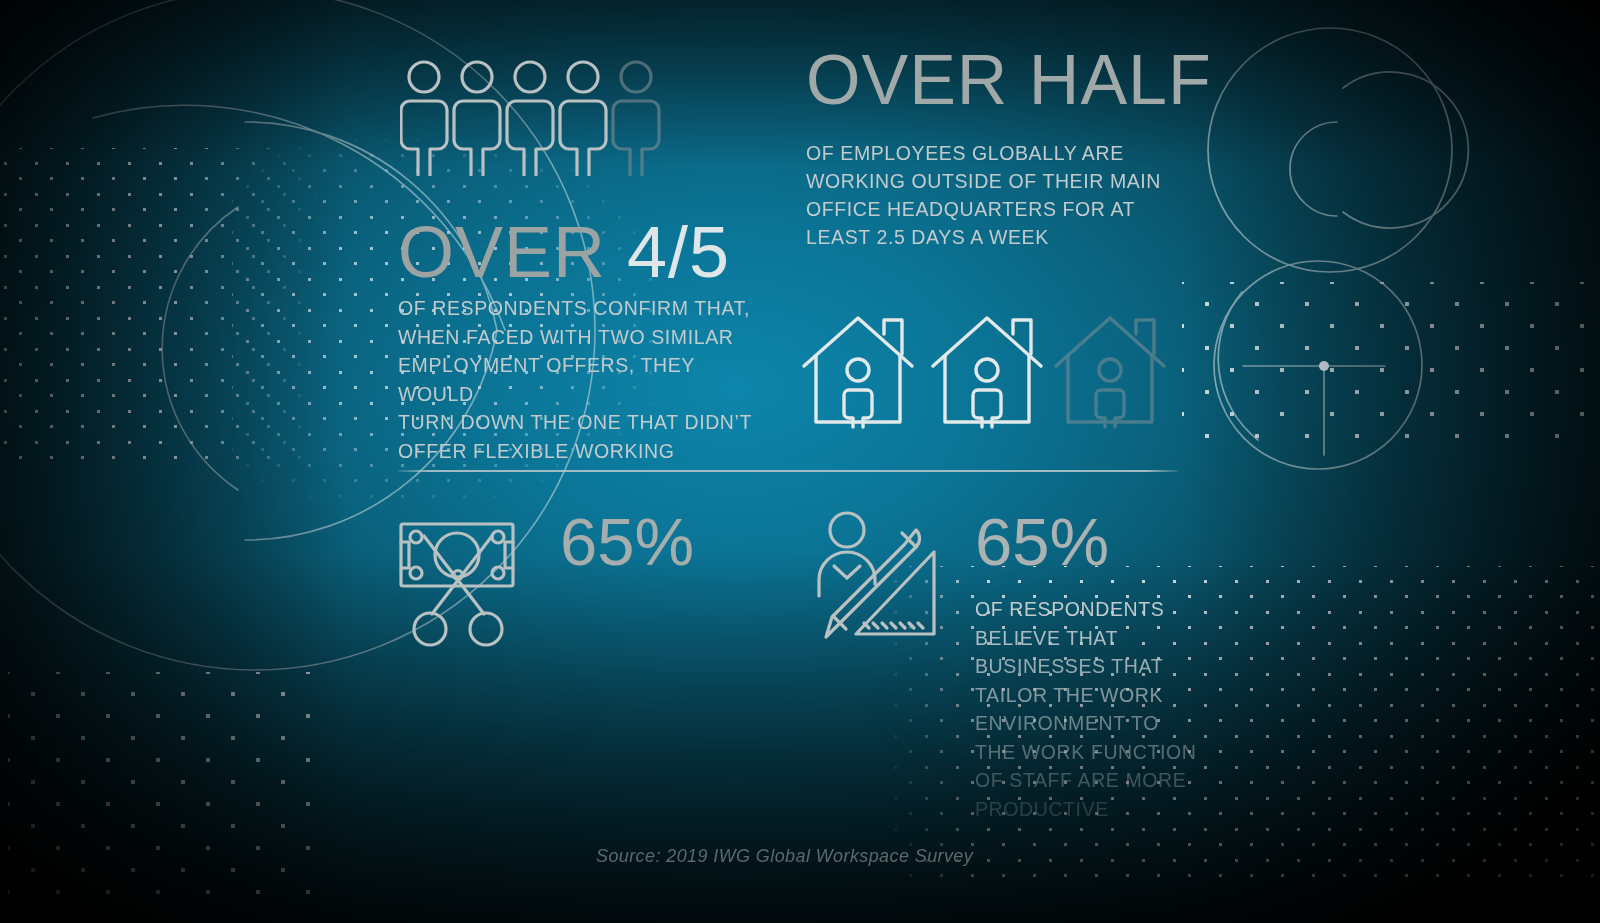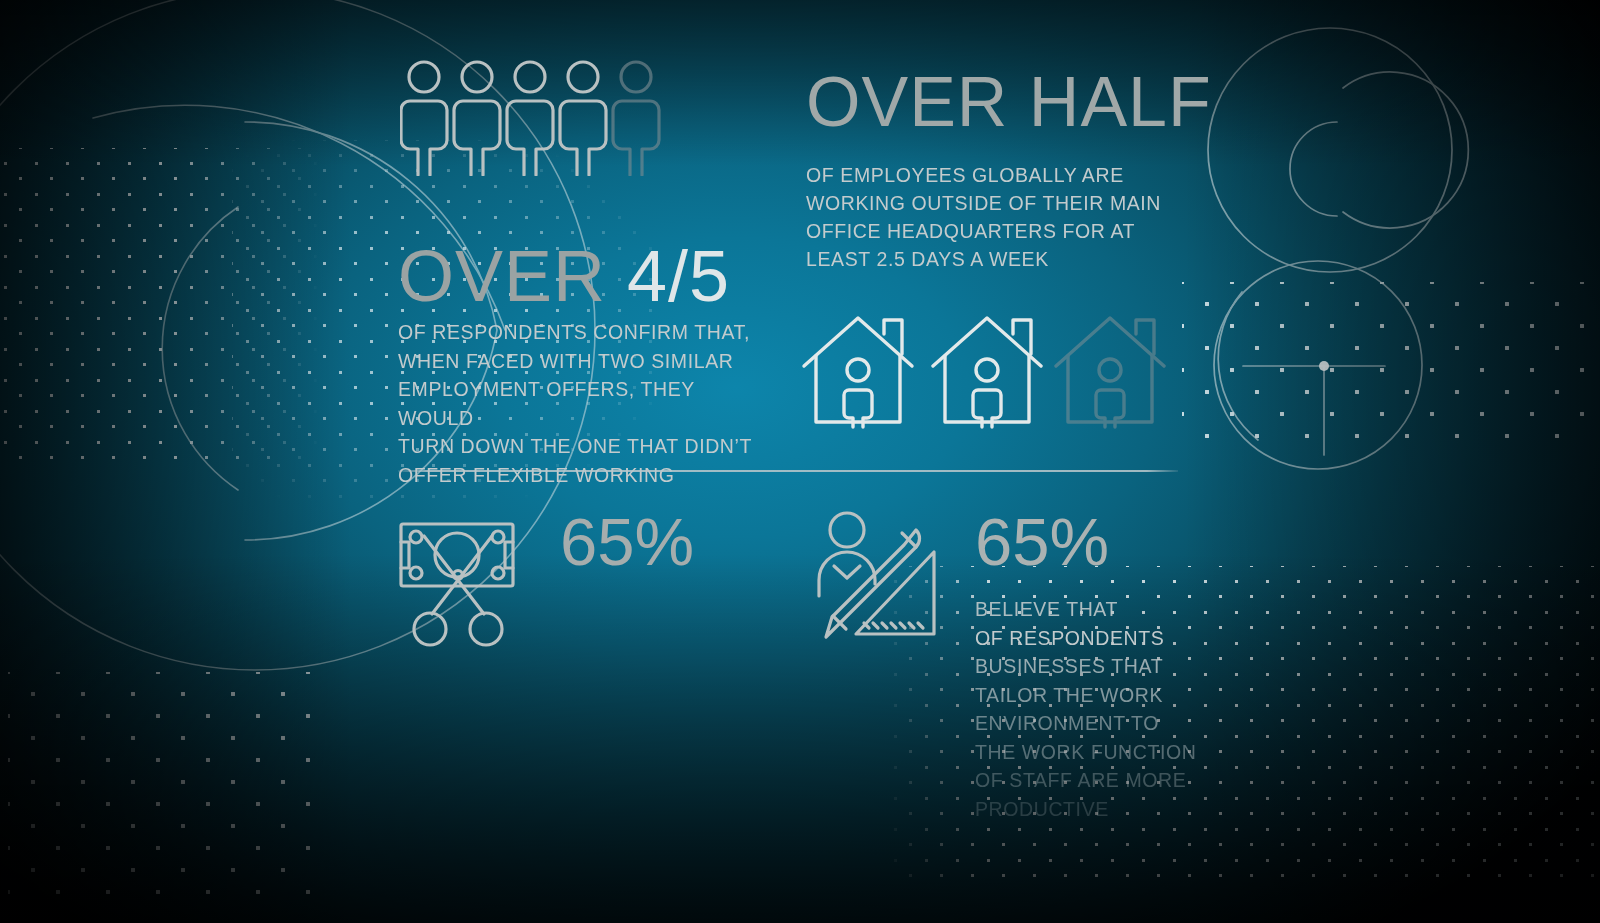--- a/index.html
+++ b/index.html
@@ -90,23 +90,23 @@
 
   .pct{
     font-size:67px;
     font-weight:400;
     color:#a5adad;
     line-height:1;
     letter-spacing:0px;
   }
 
   
-  #block-4of5        {position:absolute;left:398px;top:216px;width:360px;margin-top:24px;}
+  #block-4of5        {position:absolute;left:398px;top:216px;width:360px;}
   #block-4of5 .body-txt{margin-top:6px;}
-  #block-overhalf    {position:absolute;left:806px;top:67px;width:400px;}
+  #block-overhalf    {position:absolute;left:806px;top:45px;width:400px;}
   #block-overhalf .head-big{font-size:70px;color:#a0a8a8;}
   #block-overhalf .body-txt{margin-top:24px;line-height:28px;}
 
   #block-65-left {position:absolute;left:560px;top:508px;width:260px;}
   #block-65-right{position:absolute;left:975px;top:508px;width:250px;}
   #block-65-left .body-txt, #block-65-right .body-txt{margin-top:20px;}
   #block-65-right .pct{color:#aab2b2;}
 
   
   #divider{
@@ -283,26 +283,27 @@
 
     <div id="divider"></div>
 
     <div id="block-65-left">
       <div class="pct">65%</div>
     </div>
 
     <div id="block-65-right">
       <div class="pct">65%</div>
       <div class="body-txt fading">
+        <span style="opacity: 1;">OF RESPONDENTS</span>
         <span style="opacity: 0.886;">BELIEVE THAT</span>
-        <span style="opacity: 1;">OF RESPONDENTS</span>
         <span style="opacity: 0.771;">BUSINESSES THAT</span>
         <span style="opacity: 0.657;">TAILOR THE WORK</span>
         <span style="opacity: 0.543;">ENVIRONMENT TO</span>
         <span style="opacity: 0.429;">THE WORK FUNCTION</span>
         <span style="opacity: 0.314;">OF STAFF ARE MORE</span>
         <span style="opacity: 0.2;">PRODUCTIVE</span>
       </div>
     </div>
 
+    <div id="source">Source:  2019 IWG Global Workspace Survey</div>
 
   </div>
 </div>
 
 </body></html>

